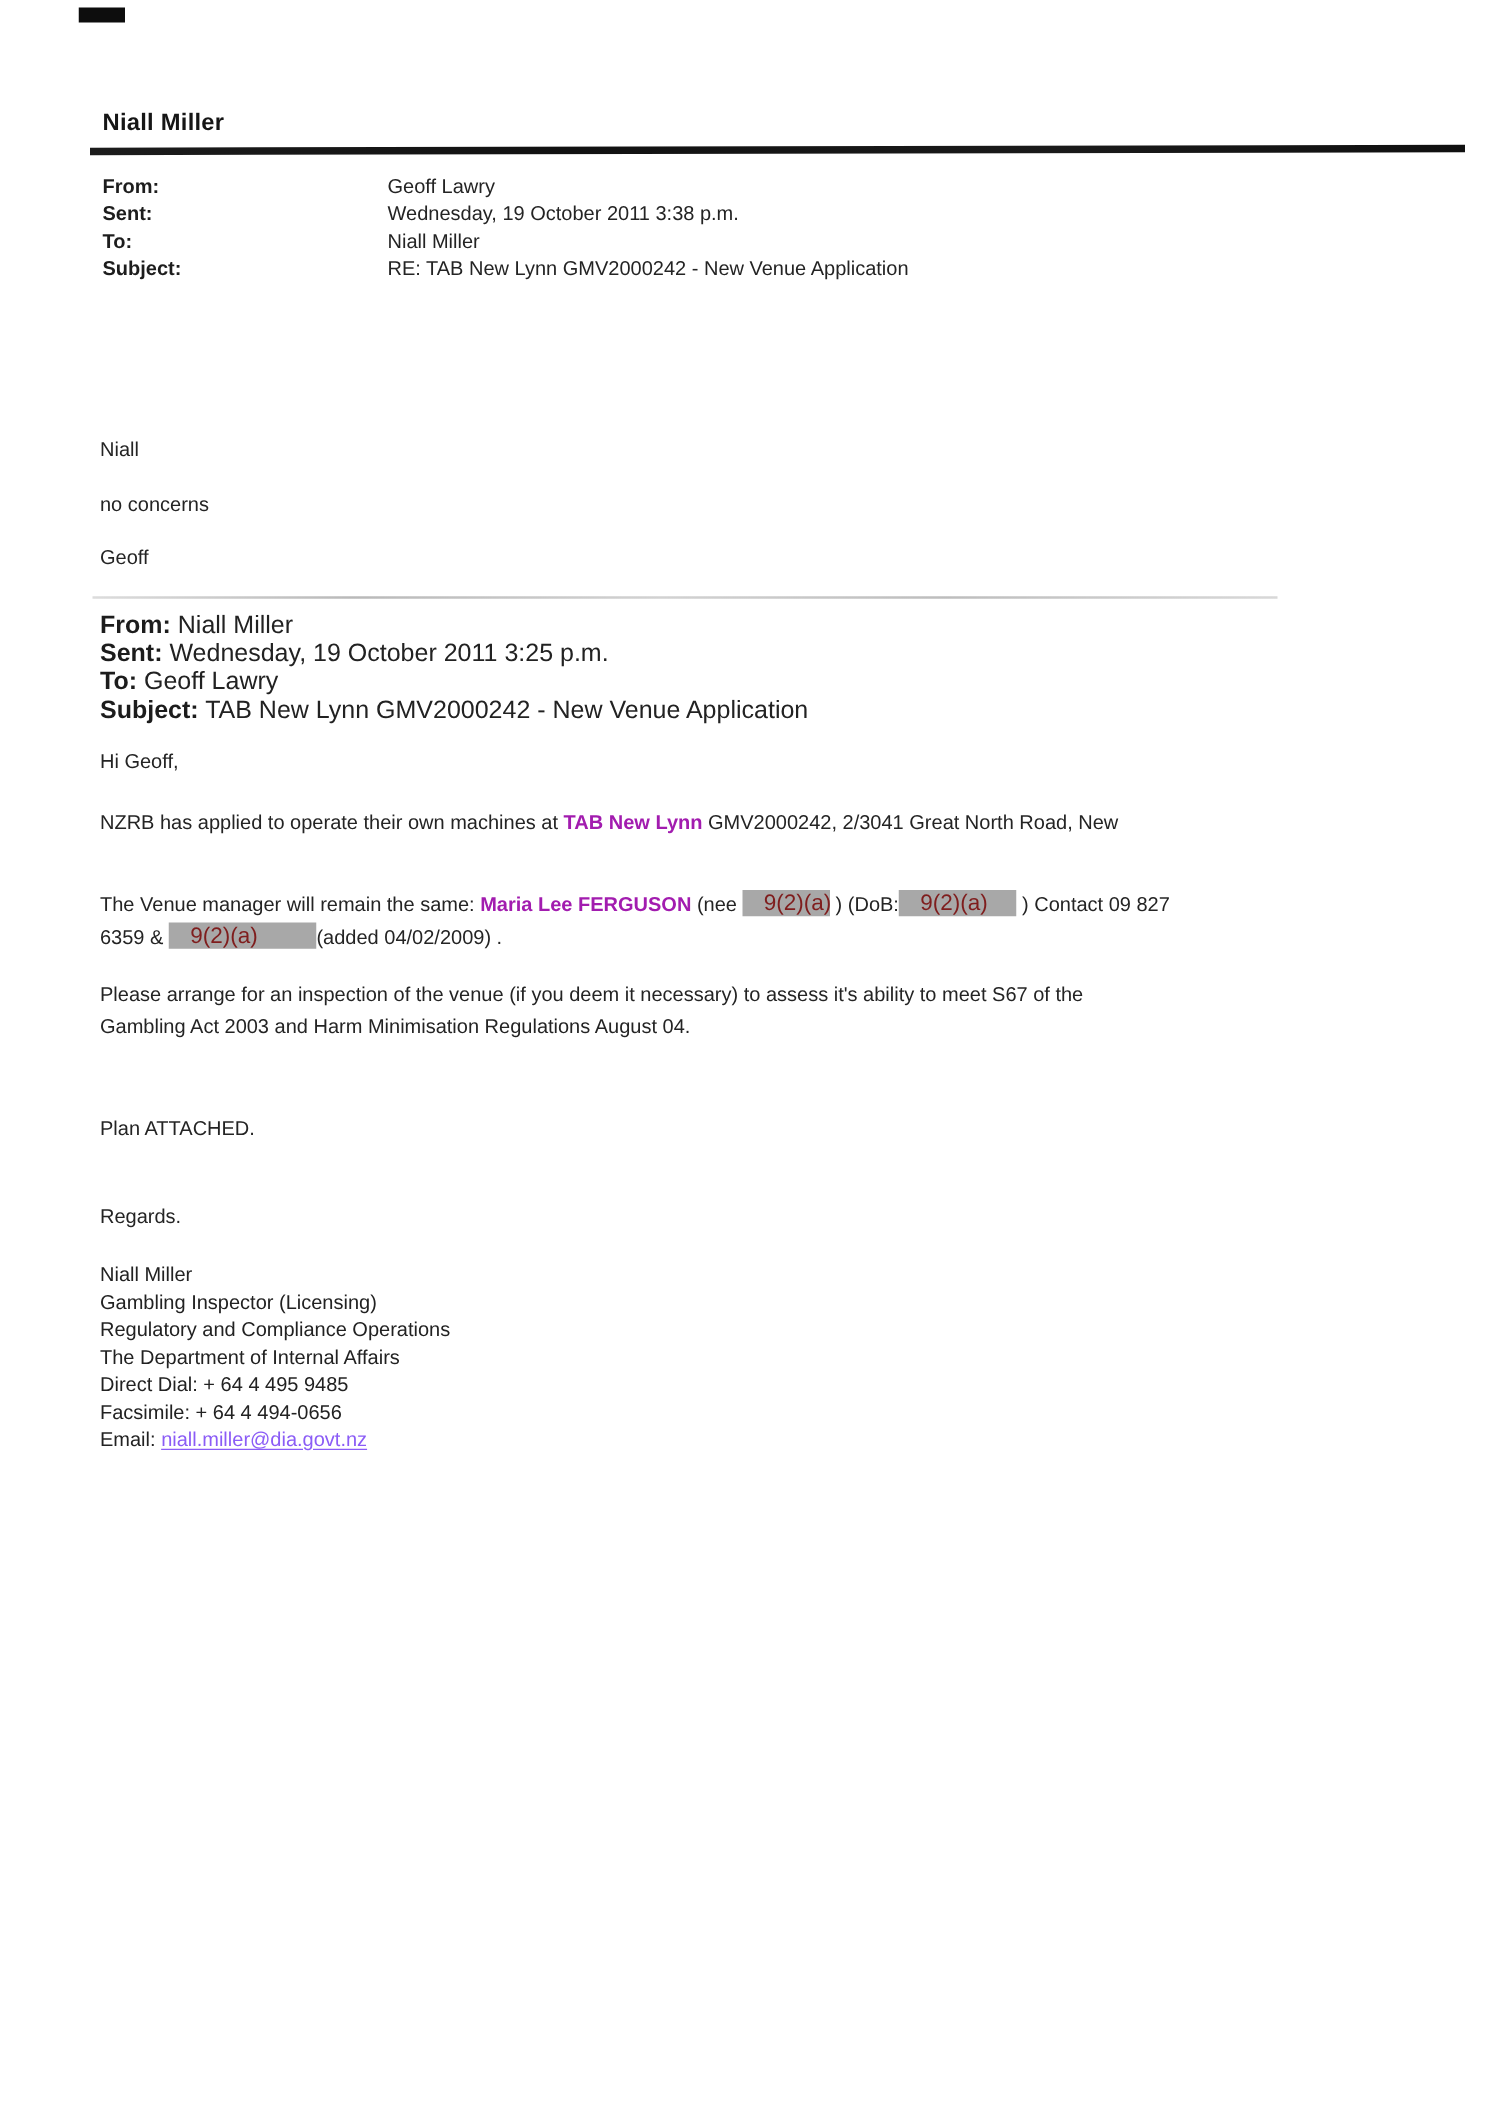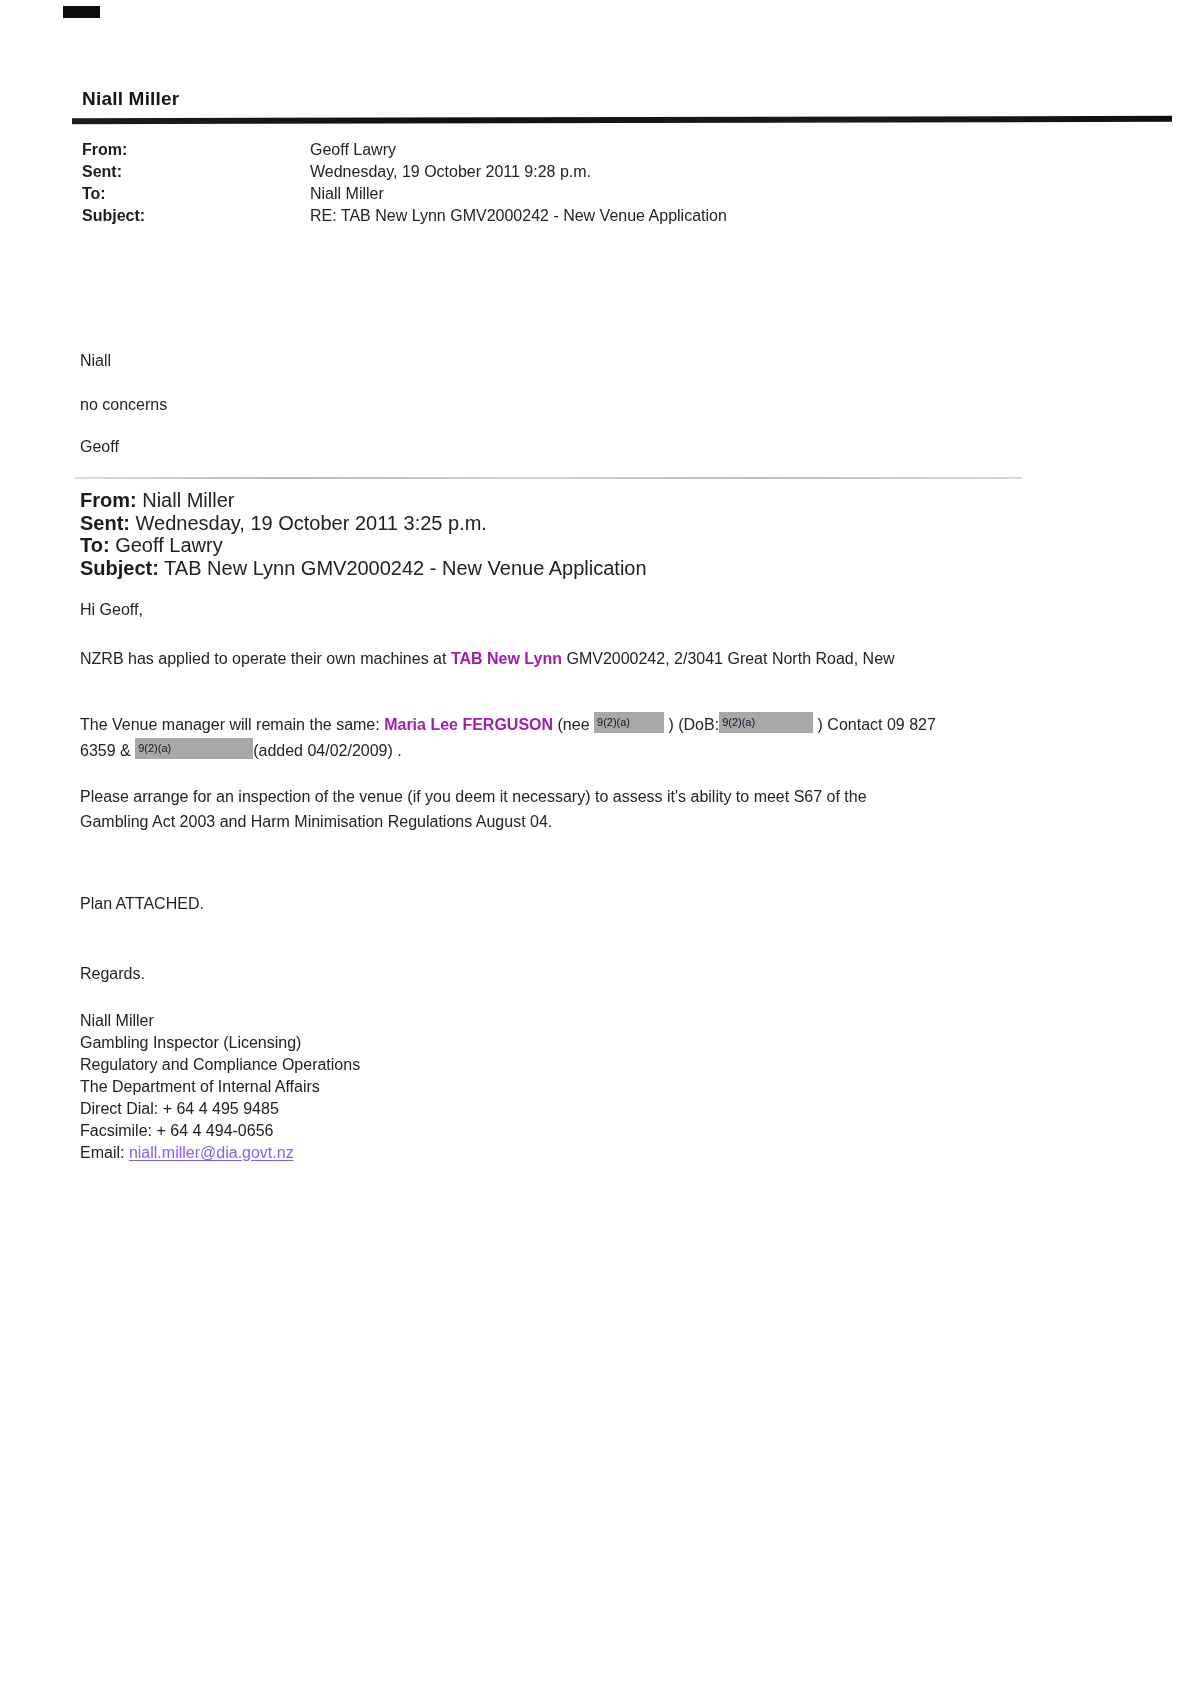--- a/index.html
+++ b/index.html
@@ -58,26 +58,26 @@
   .reply-hdr{
     position:absolute;
     left:80px; top:489px;
     font-size:20px;
     line-height:22.5px;
   }
   .reply-hdr b{color:#1c1c1c;}
   .redact{
     display:inline-block;
     background:#a8a8a8;
-    color:#0f172a;
+    color:#7f1d1d;
     height:21px;
     line-height:21px;
-    font-size:11px;
+    font-size:18px;
     vertical-align:text-bottom;
-    padding-left:3px;
+    padding-left:17px;
     box-sizing:border-box;
     overflow:hidden;
     text-align:left;
   }
   .redact-1{width:70px;}
   .redact-2{width:94px;}
   .redact-3{width:118px;}
   .sig-block{
     position:absolute;
     left:80px; top:1010px;
@@ -109,21 +109,21 @@
   <div class="doc-title">Niall Miller</div>
   <div class="title-rule"></div>
 
   <div class="hdr-block">
     <div class="hdr-row">
       <span class="hdr-label">From:</span>
       <span class="hdr-value">Geoff Lawry</span>
     </div>
     <div class="hdr-row">
       <span class="hdr-label">Sent:</span>
-      <span class="hdr-value">Wednesday, 19 October 2011 9:28 p.m.</span>
+      <span class="hdr-value">Wednesday, 19 October 2011 3:38 p.m.</span>
     </div>
     <div class="hdr-row">
       <span class="hdr-label">To:</span>
       <span class="hdr-value">Niall Miller</span>
     </div>
     <div class="hdr-row">
       <span class="hdr-label">Subject:</span>
       <span class="hdr-value">RE: TAB New Lynn GMV2000242 - New Venue Application</span>
     </div>
   </div>

